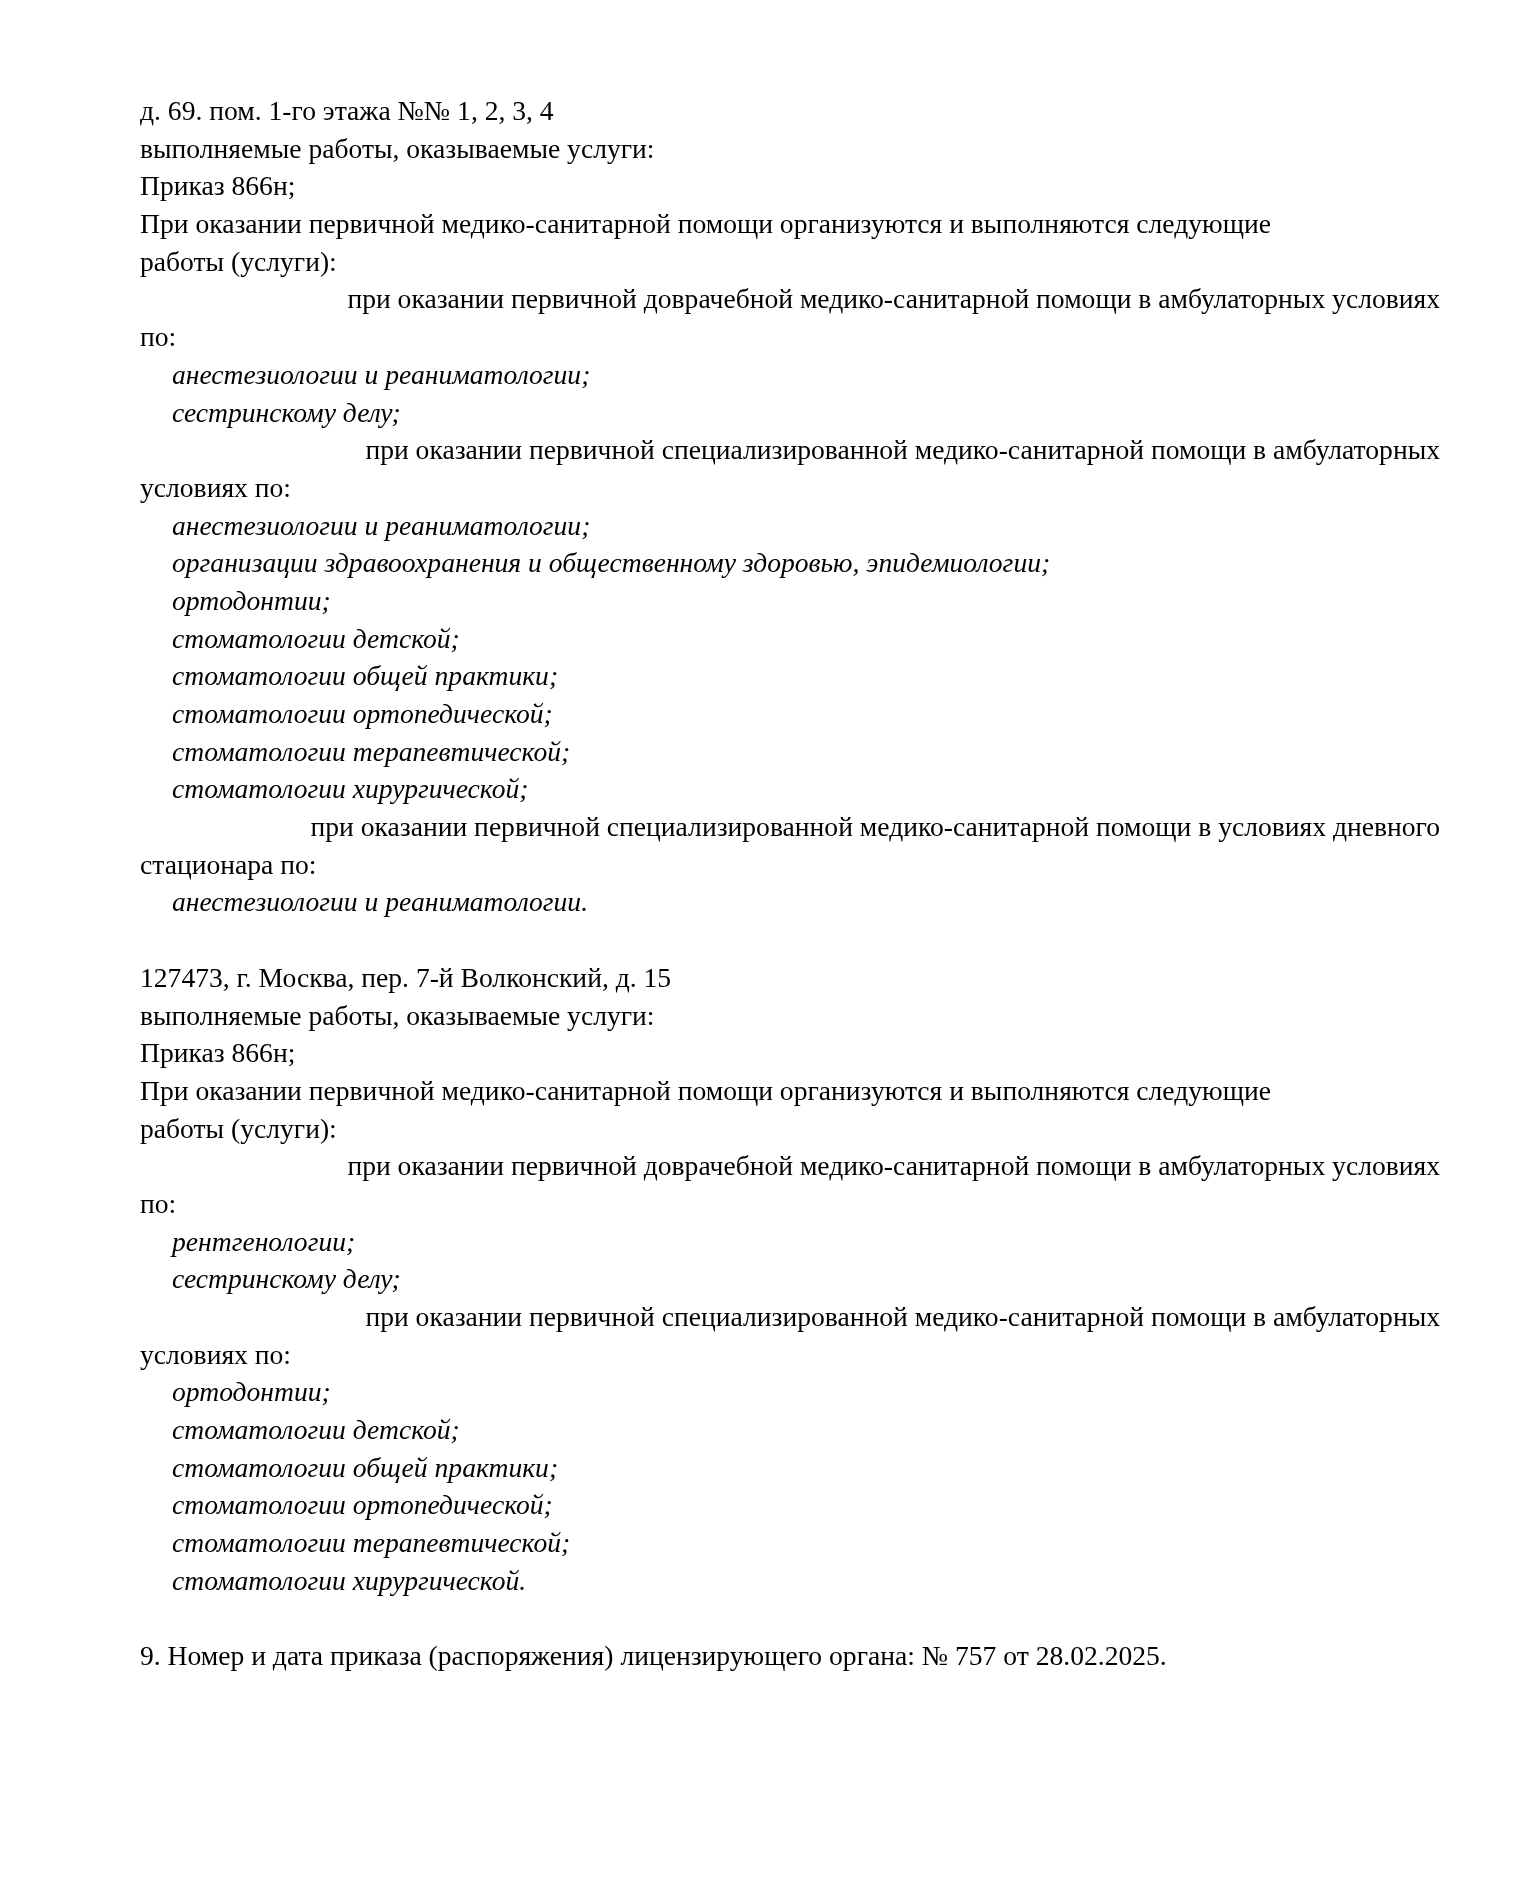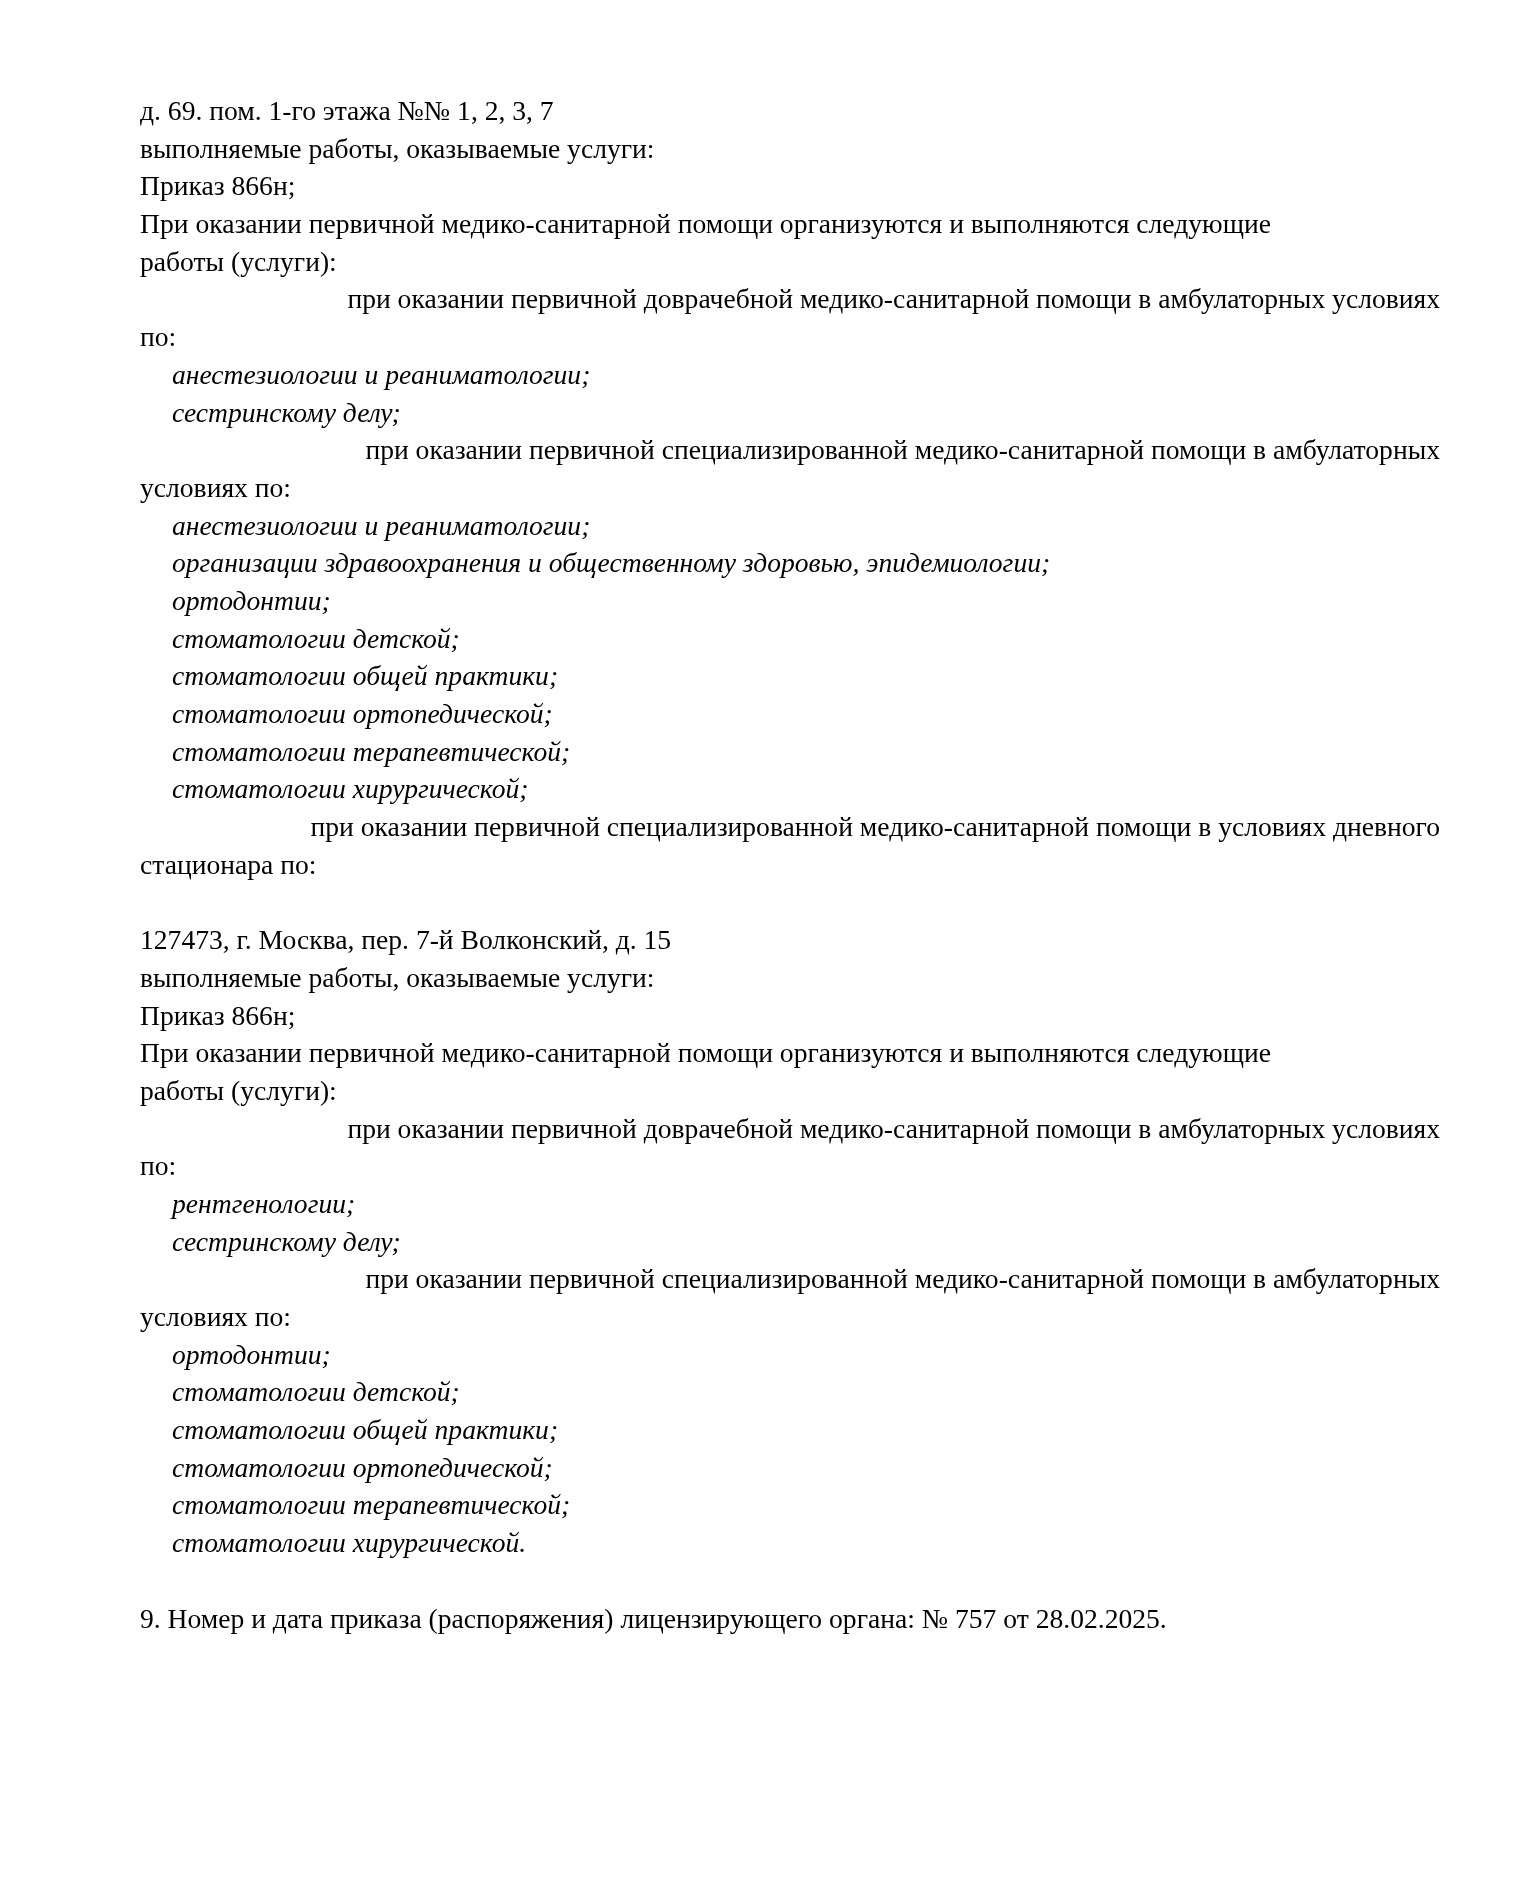--- a/index.html
+++ b/index.html
@@ -32,21 +32,21 @@
     .lvl1 { padding-left: 13px; text-align: right; }
     .lvl2 { padding-left: 32px; font-style: italic; }
     .gap { height: 37.7px; }
   </style>
 </head>
 <body>
 
 <div class="doc">
 
   <div>
-    <div class="line">д. 69. пом. 1-го этажа №№ 1, 2, 3, 7</div>
+    <div class="line">д. 69. пом. 1-го этажа №№ 1, 2, 3, 4</div>
     <div class="line">выполняемые работы, оказываемые услуги:</div>
     <div class="line">Приказ 866н;</div>
     <div class="line">При оказании первичной медико-санитарной помощи организуются и выполняются следующие</div>
     <div class="line">работы (услуги):</div>
 
     <div>
       <div class="line lvl1">при оказании первичной доврачебной медико-санитарной помощи в амбулаторных условиях</div>
       <div class="line">по:</div>
       <div class="line lvl2">анестезиологии и реаниматологии;</div>
       <div class="line lvl2">сестринскому делу;</div>
@@ -61,20 +61,21 @@
       <div class="line lvl2">стоматологии детской;</div>
       <div class="line lvl2">стоматологии общей практики;</div>
       <div class="line lvl2">стоматологии ортопедической;</div>
       <div class="line lvl2">стоматологии терапевтической;</div>
       <div class="line lvl2">стоматологии хирургической;</div>
     </div>
 
     <div>
       <div class="line lvl1">при оказании первичной специализированной медико-санитарной помощи в условиях дневного</div>
       <div class="line">стационара по:</div>
+      <div class="line lvl2">анестезиологии и реаниматологии.</div>
     </div>
   </div>
 
   <div class="gap"></div>
 
   <div>
     <div class="line">127473, г. Москва, пер. 7-й Волконский, д. 15</div>
     <div class="line">выполняемые работы, оказываемые услуги:</div>
     <div class="line">Приказ 866н;</div>
     <div class="line">При оказании первичной медико-санитарной помощи организуются и выполняются следующие</div>

